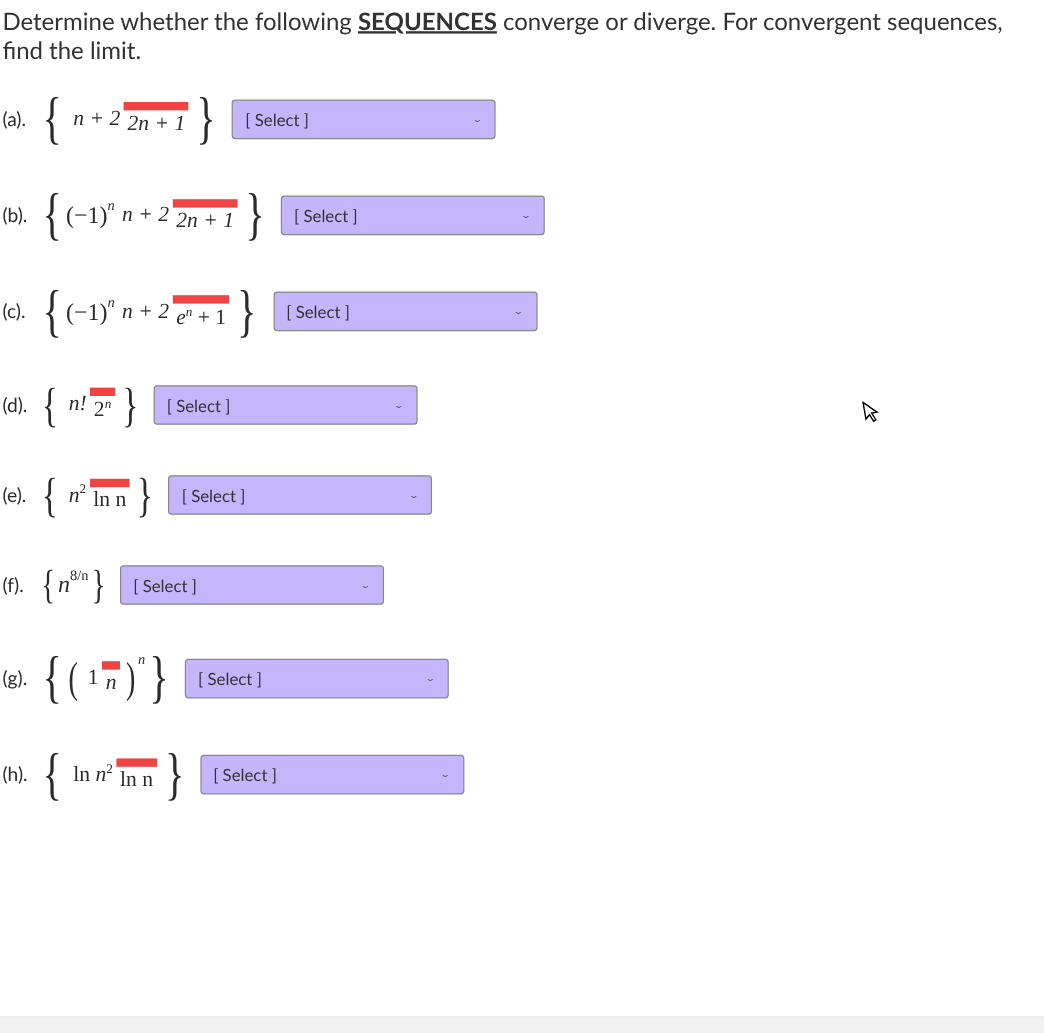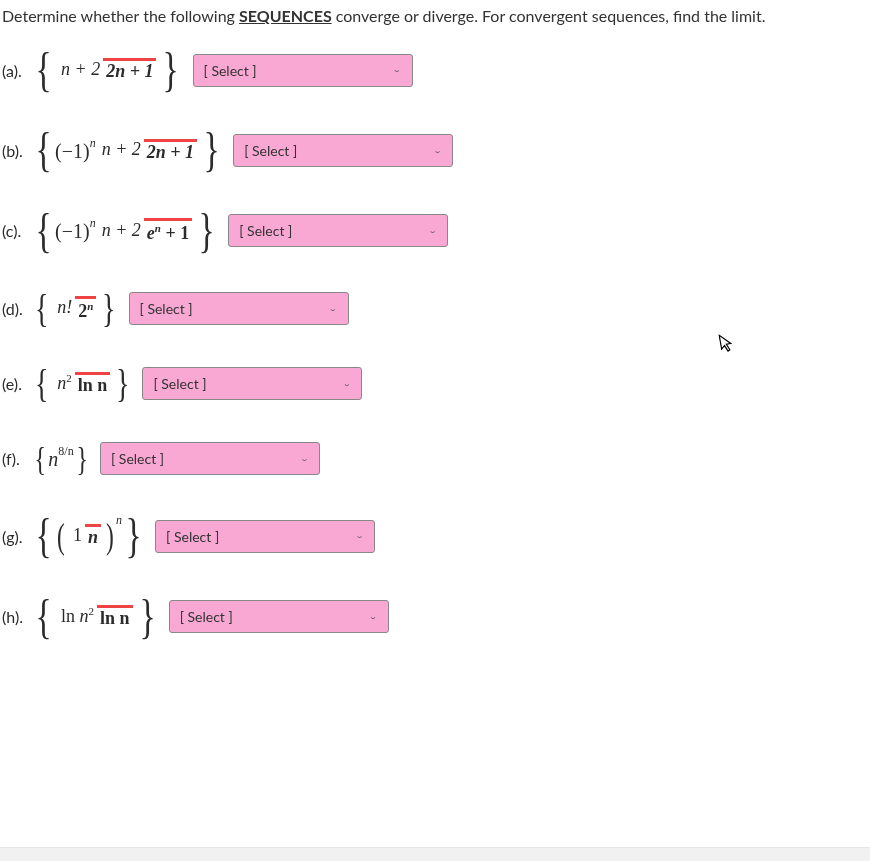--- a/index.html
+++ b/index.html
@@ -12,21 +12,21 @@
       font-size: 16px;
       color: #2b2b2b;
       padding: 0;
       width: 870px;
       height: 861px;
       position: relative;
       overflow: hidden;
     }
     .instructions {
       padding: 6px 0 6px 2px;
-      font-size: 16px;
+      font-size: 20px;
       color: #333;
     }
     .instructions strong {
       text-decoration: underline;
       font-weight: 700;
     }
     .problem {
       display: flex;
       align-items: center;
       margin-top: 20px;
@@ -69,39 +69,38 @@
       flex-direction: row;
       align-items: center;
       font-size: 18px;
       line-height: 1.1;
       margin: 0 3px;
     }
     .frac .num {
       padding: 0 3px 1px 3px;
     }
     .frac .den {
-      border-top: 3px solid #ef4444;
+      border-top: 7px solid #ef4444;
       padding: 1px 3px 0 3px;
-      font-weight: bold;
     }
     .sup {
       font-size: 12px;
       vertical-align: super;
       position: relative;
       top: -3px;
     }
     .sup2 {
       font-size: 11px;
       vertical-align: super;
     }
     .selectbox {
       margin-left: 10px;
       border: 1px solid #888;
       border-radius: 3px;
-      background: #f9a8d4;
+      background: #c4b5fd;
       padding: 7px 10px;
       min-width: 220px;
       display: flex;
       align-items: center;
       justify-content: space-between;
       font-size: 14px;
       font-family: "Lato","Helvetica Neue",Arial,sans-serif;
       color: #333;
       cursor: pointer;
     }

